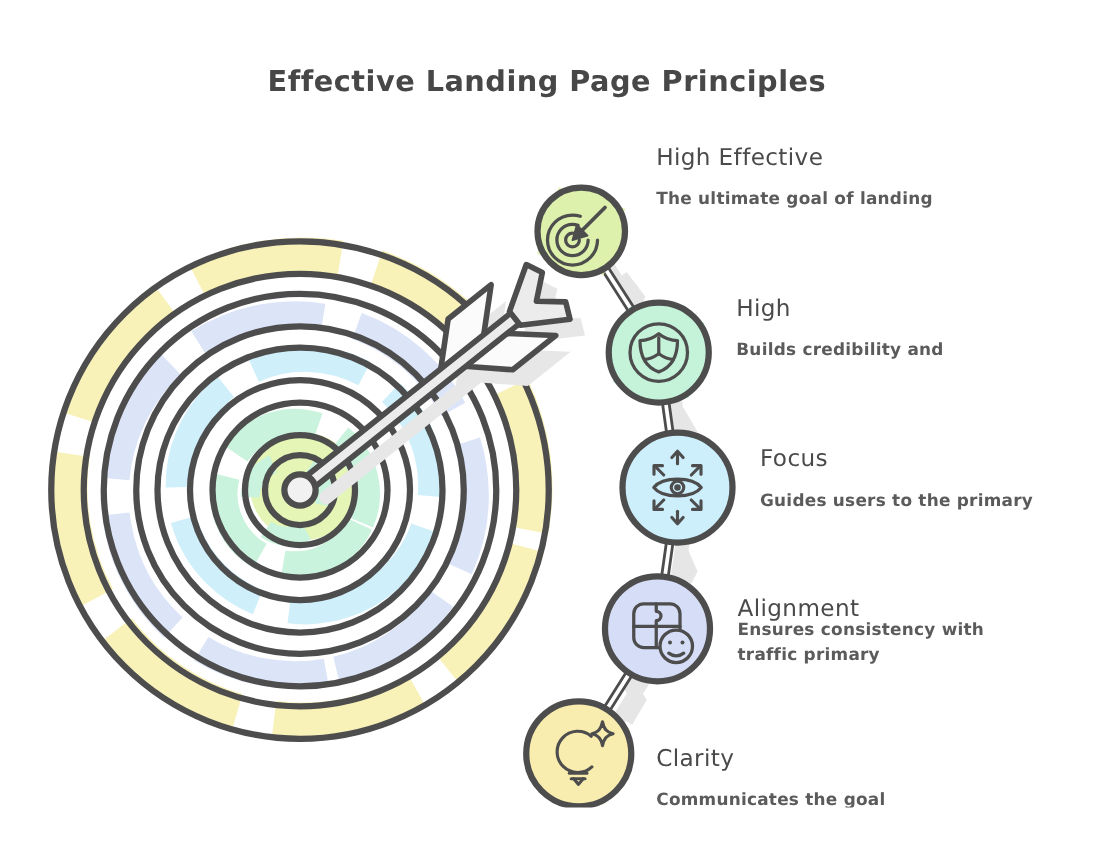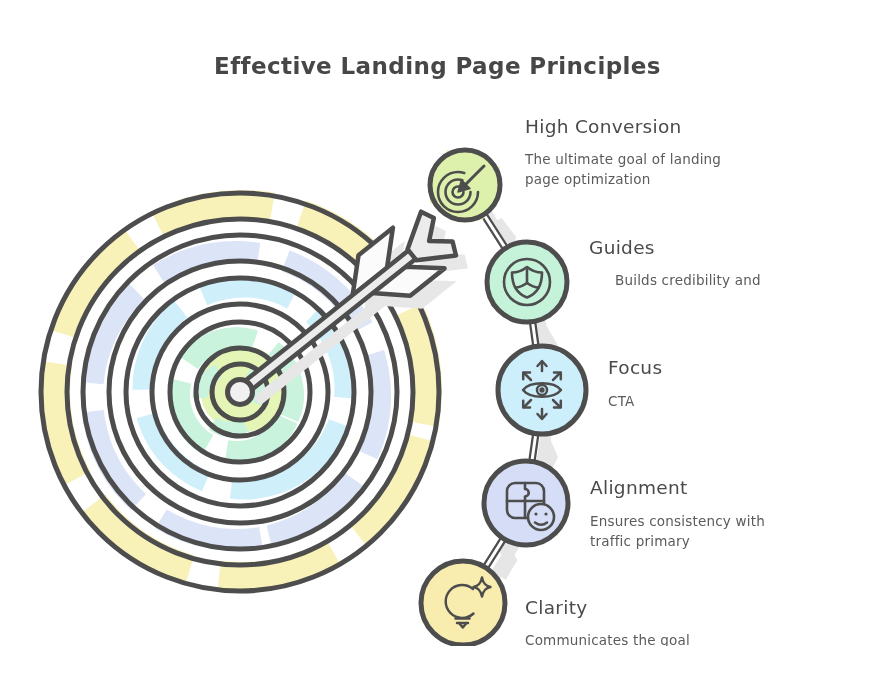--- a/index.html
+++ b/index.html
@@ -30,20 +30,21 @@
     letter-spacing:0.3px;
     white-space:nowrap;
   }
   .item-desc{
     position:absolute;
     font-size:13.5px;
     line-height:20px;
     color:#5b5b5b;
     letter-spacing:0.2px;
     white-space:nowrap;
+    font-weight:bold;
   }
   .item-desc span{display:block;}
 </style>
 </head>
 <body>
 
 <div class="page">
 
   <div class="title">Effective Landing Page Principles</div>
 
@@ -164,38 +165,37 @@
       <g fill="none" stroke="#4d4d4d" stroke-width="2.5" stroke-linecap="round" stroke-linejoin="round">
         <path d="M473,589 A16.5,16.5 0 1 0 473.5,613.5"></path>
         <path d="M455.5,618.5 L469.5,618.5"></path>
         <path d="M457,623 L468,623"></path>
         <path d="M459,623 L462.8,627.5 L466.5,623"></path>
         <path d="M482,577.5 C483.2,583.5 485.5,585.8 490.5,587 C485.5,588.2 483.2,590.5 482,596.5 C480.8,590.5 478.5,588.2 473.5,587 C478.5,585.8 480.8,583.5 482,577.5 Z" fill="#f8ecae"></path>
       </g>
     </g>
   </svg>
 
-  <div class="item-label" style="left:525px;top:116px">High Conversion</div>
+  <div class="item-label" style="left:525px;top:116px">High Effective</div>
   <div class="item-desc" style="left:525px;top:149px">
     <span>The ultimate goal of landing</span>
-    <span>page optimization</span>
-  </div>
-
-  <div class="item-label" style="left:589px;top:237px">Guides</div>
-  <div class="item-desc" style="left:615px;top:270px">
+  </div>
+
+  <div class="item-label" style="left:589px;top:237px">High</div>
+  <div class="item-desc" style="left:589px;top:270px">
     <span>Builds credibility and</span>
   </div>
 
   <div class="item-label" style="left:608px;top:357px">Focus</div>
   <div class="item-desc" style="left:608px;top:391px">
-    <span>CTA</span>
+    <span>Guides users to the primary</span>
   </div>
 
   <div class="item-label" style="left:590px;top:477px">Alignment</div>
-  <div class="item-desc" style="left:590px;top:511px">
+  <div class="item-desc" style="left:590px;top:494px">
     <span>Ensures consistency with</span>
     <span>traffic primary</span>
   </div>
 
   <div class="item-label" style="left:525px;top:597px">Clarity</div>
   <div class="item-desc" style="left:525px;top:630px">
     <span>Communicates the goal</span>
   </div>
 
 </div>

